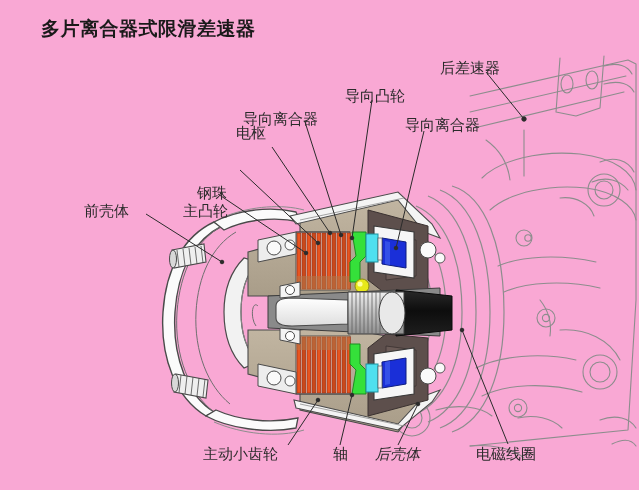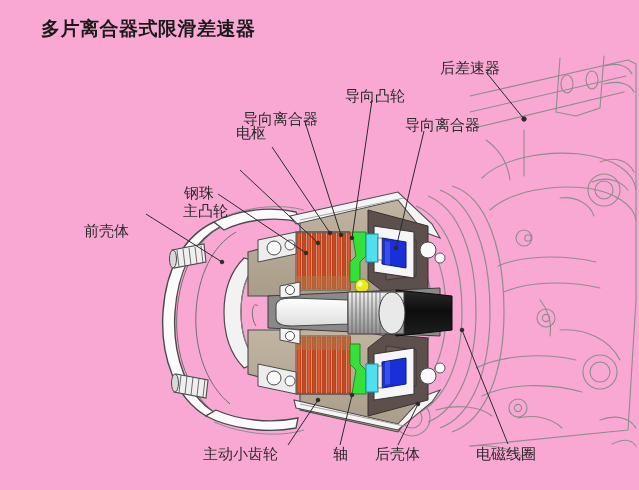--- a/index.html
+++ b/index.html
@@ -310,26 +310,26 @@
         <circle cx="318" cy="400" r="1.8" fill="#2b2b2b"></circle>
       <path d="M340 445 L352 395"></path>
         <circle cx="352" cy="395" r="1.8" fill="#2b2b2b"></circle>
       <path d="M398 445 L418 404"></path>
         <circle cx="418" cy="404" r="1.8" fill="#2b2b2b"></circle>
       <path d="M508 444 L462 330"></path>
         <circle cx="462" cy="330" r="1.8" fill="#2b2b2b"></circle>
     </g>
   </svg>
 
-  <div class="label" style="left:84px;  top:224px;">前壳体</div>
-  <div class="label" style="left:184px; top:186px;text-align:center;">钢珠</div>
+  <div class="label" style="left:84px;  top:204px;">前壳体</div>
+  <div class="label" style="left:197px; top:186px;text-align:center;">钢珠</div>
   <div class="label" style="left:183px; top:162px;margin-top:42px;">主凸轮</div>
   <div class="label" style="left:236px; top:126px;">电枢</div>
   <div class="label" style="left:243px; top:112px;">导向离合器</div>
   <div class="label" style="left:345px; top:89px;">导向凸轮</div>
   <div class="label" style="left:405px; top:118px;">导向离合器</div>
   <div class="label" style="left:440px; top:61px;">后差速器</div>
   <div class="label" style="left:203px; top:447px;">主动小齿轮</div>
   <div class="label" style="left:333px; top:447px;">轴</div>
-  <div class="label" style="left:375px; top:447px;">后壳体</div>
+  <div class="label" style="left:375px; top:447px;font-style:italic;">后壳体</div>
   <div class="label" style="left:476px; top:447px;">电磁线圈</div>
 
 </div>
 
 </body></html>

